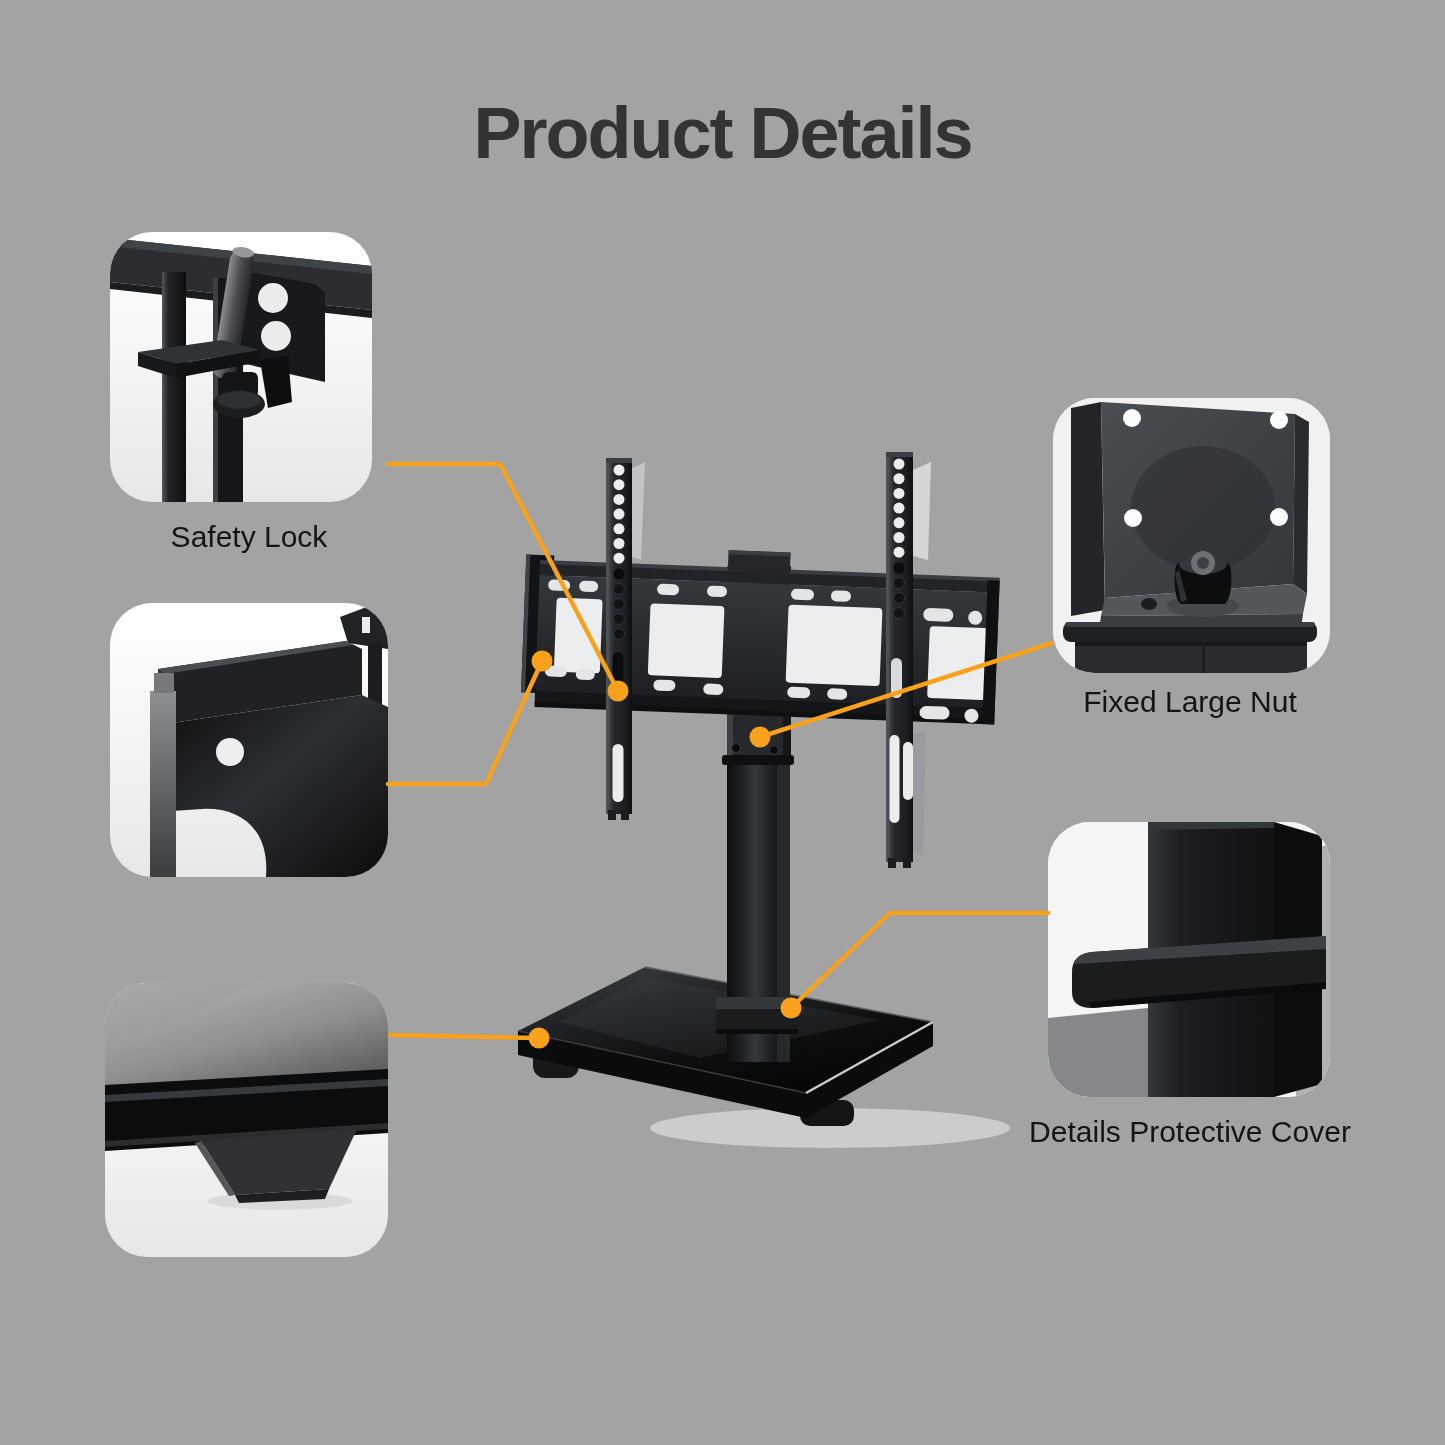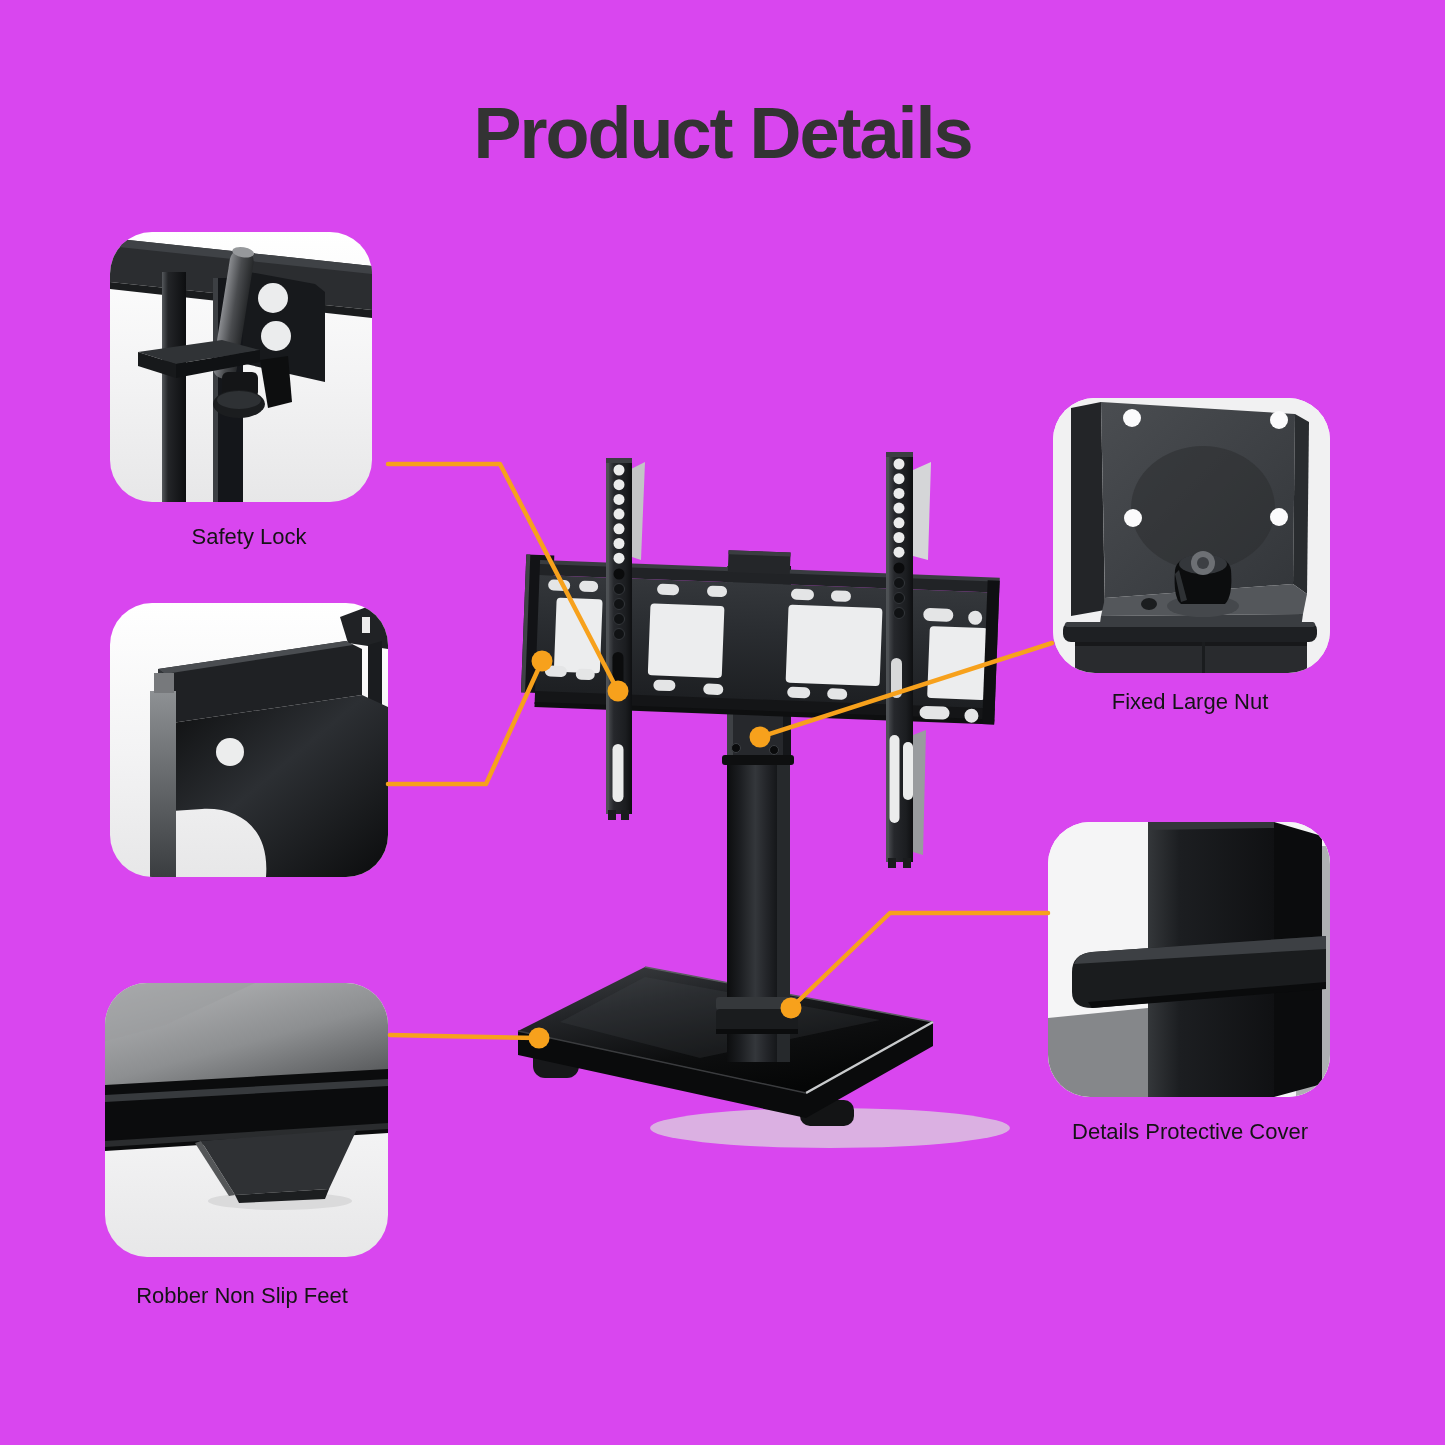--- a/index.html
+++ b/index.html
@@ -1,28 +1,28 @@
 <!DOCTYPE html>
 <html><head>
 <meta charset="utf-8">
 <style>
   html,body{margin:0;padding:0;}
   body{font-family:"Liberation Sans", sans-serif;}
-  .stage{position:relative;width:1445px;height:1445px;background:#d946ef;overflow:hidden;}
+  .stage{position:relative;width:1445px;height:1445px;background:#a3a3a3;overflow:hidden;}
   .page-title{position:absolute;left:0;right:0;top:92px;margin:0;text-align:center;
     font-size:72px;font-weight:700;letter-spacing:-2px;color:#333333;}
   .card{position:absolute;margin:0;border-radius:42px;overflow:hidden;background:linear-gradient(180deg,#ffffff 0%,#f3f3f4 55%,#e7e7e8 100%);}
   .card svg{display:block;width:100%;height:100%;}
   .c1{left:110px;top:232px;width:262px;height:270px;}
   .c2{left:110px;top:603px;width:278px;height:274px;}
   .c3{left:105px;top:983px;width:283px;height:274px;}
   .c4{left:1053px;top:398px;width:277px;height:275px;}
   .c5{left:1048px;top:822px;width:282px;height:275px;}
   .label{position:absolute;transform:translateX(-50%);text-align:center;
-    font-size:22px;line-height:43px;color:#141414;white-space:nowrap;}
+    font-size:30px;line-height:43px;color:#141414;white-space:nowrap;}
   .l1{left:249px;top:515px;}
   .l2{left:250px;top:888px;}
   .l3{left:242px;top:1274px;white-space:normal;width:250px;}
   .l4{left:1190px;top:680px;text-align:right;}
   .l5{left:1190px;top:1110px;}
   .overlay{position:absolute;left:0;top:0;width:1445px;height:1445px;pointer-events:none;}
 </style>
 </head>
 <body>
 
@@ -163,21 +163,20 @@
       <polygon points="100,0 226,0 226,275 100,275" fill="url(#gPole5)"></polygon>
       <polygon points="226,0 274,14 274,262 226,275" fill="#0b0c0d"></polygon>
       <polygon points="100,0 226,0 226,6 100,8" fill="#333639"></polygon>
       <path d="M 278,114 L 44,130 Q 24,132 24,150 L 24,170 Q 24,186 44,186 L 278,166 Z" fill="#1a1c1e"></path>
       <path d="M 278,114 L 44,130 Q 30,131 26,142 L 278,127 Z" fill="#3d4044"></path>
       <path d="M 278,160 L 40,180 L 44,186 L 278,167 Z" fill="#0a0b0c"></path>
     </svg>
   </figure>
 
   <div class="label l1">Safety Lock</div>
-  <div class="label l3">Robber Non Slip Feet</div>
   <div class="label l4">Fixed Large Nut</div>
   <div class="label l5">Details Protective Cover</div>
 
   <svg class="overlay" viewBox="0 0 1445 1445">
     <defs>
       <linearGradient id="gRail" x1="0" y1="0" x2="1" y2="0">
         <stop offset="0" stop-color="#5a5d61"></stop>
           <stop offset="0.1" stop-color="#44474b"></stop>
         <stop offset="0.3" stop-color="#26282c"></stop>
           <stop offset="0.75" stop-color="#1b1d20"></stop>

